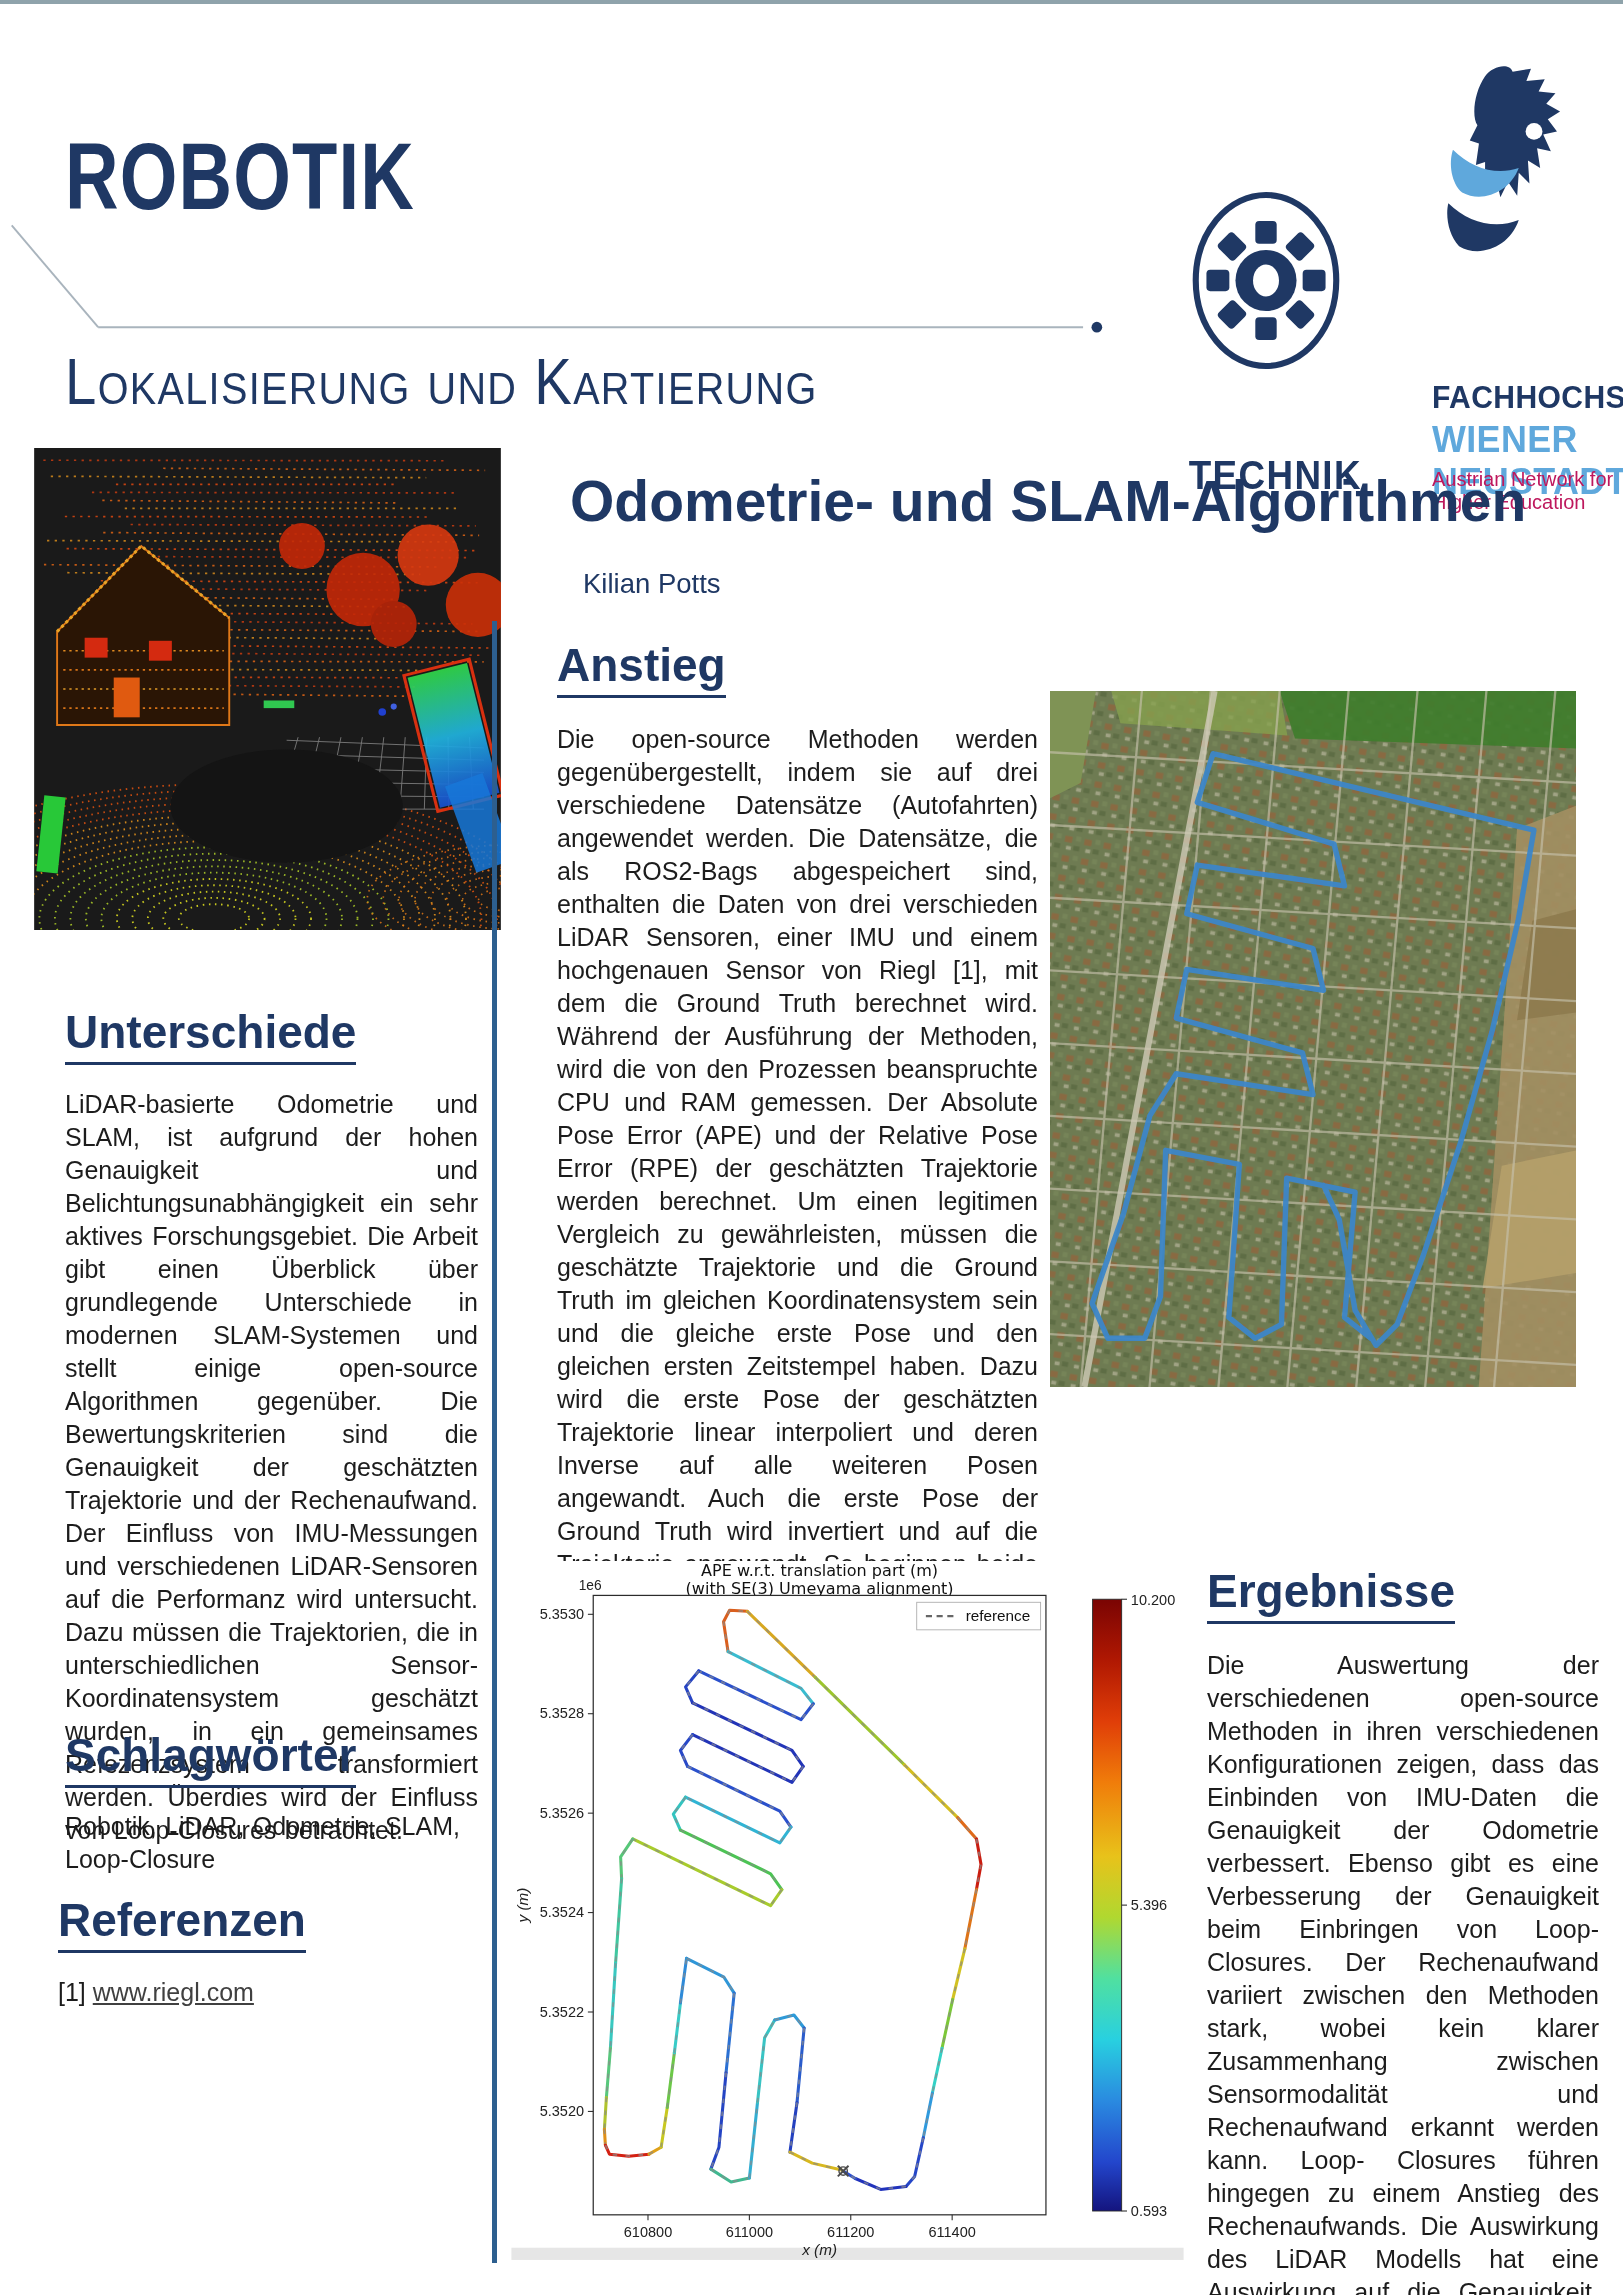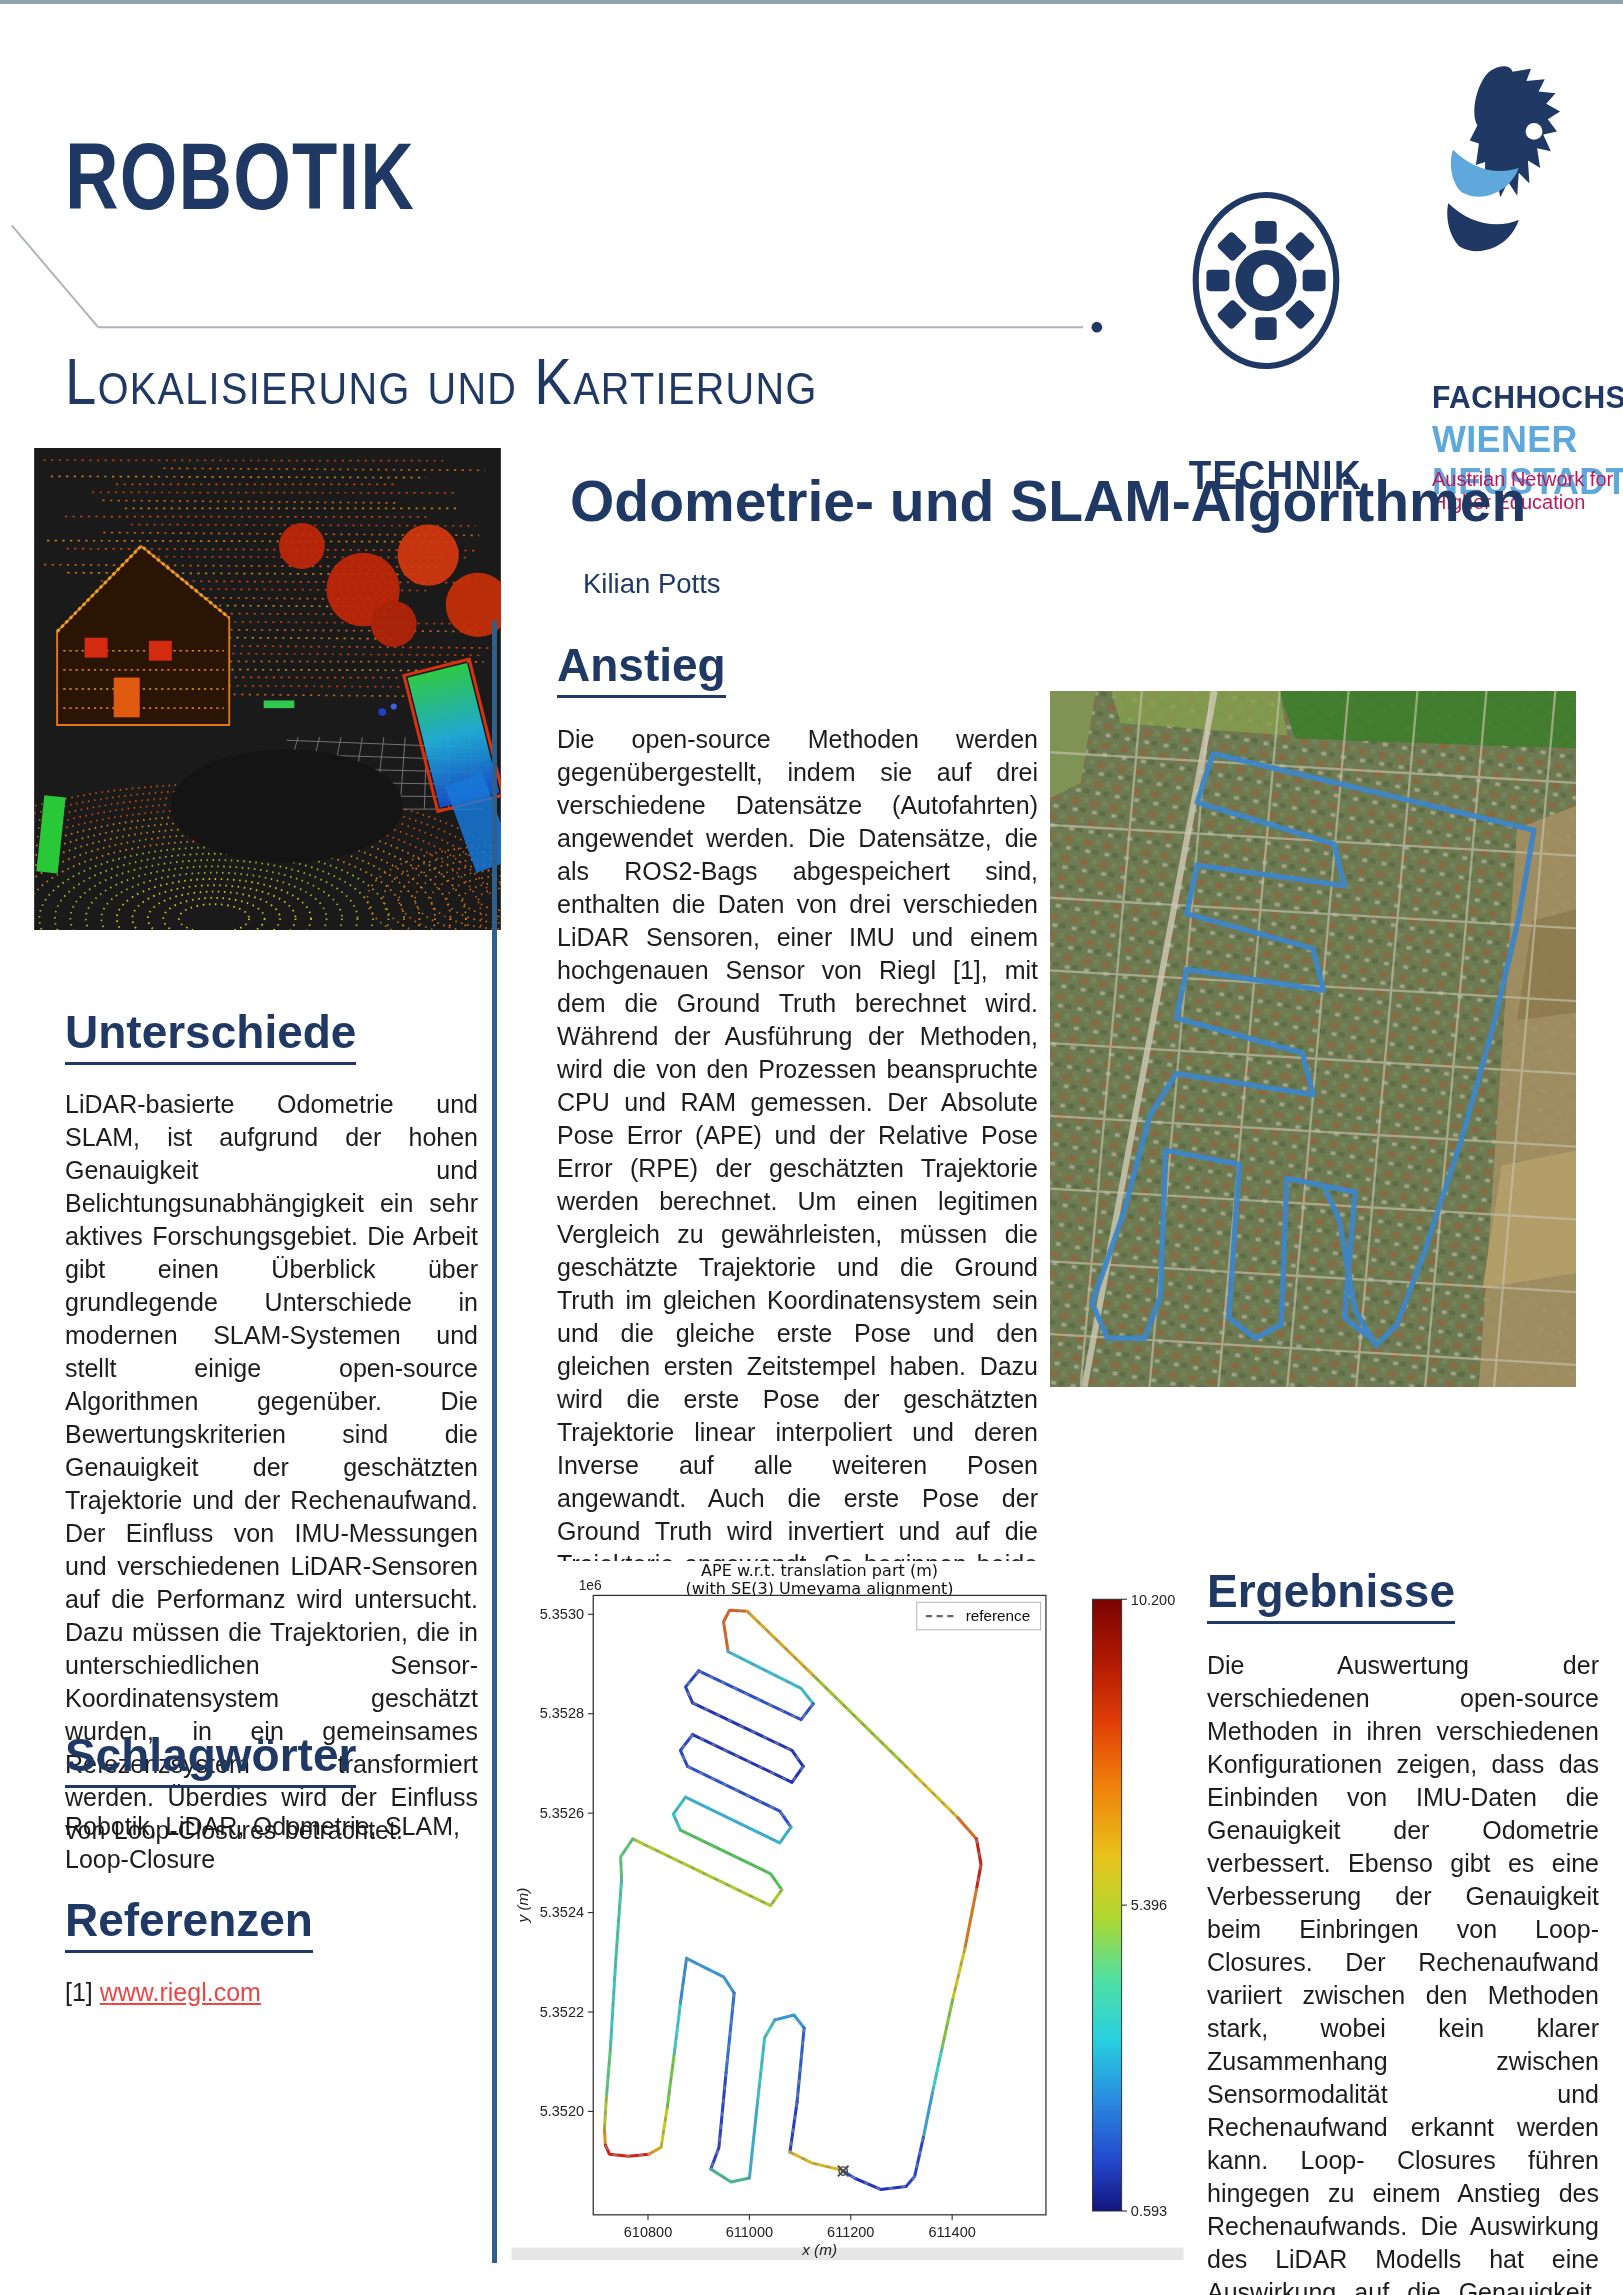--- a/index.html
+++ b/index.html
@@ -24,21 +24,21 @@
   
   .title-l{left:570px;font-size:57px;font-weight:bold;color:#1f3864;line-height:1;white-space:nowrap;}
   .author{left:575px;top:568px;font-size:27.5px;color:#1f3864;margin-left:8px;}
   
   .sec-heading{display:inline-block;font-size:46px;font-weight:bold;color:#1f3864;
                border-bottom:3.8px solid #1f3864;padding-bottom:6.1px;line-height:1.05;}
   .body-text{font-size:25px;line-height:33px;text-align:justify;color:#1c1c1c;
              word-spacing:1.5px;}
   .divider{left:492px;top:621px;width:4.6px;height:1642px;background:#2d5f8f;}
   .reference-line{font-size:25px;color:#1c1c1c;}
-  a.ref{color:#ef4444;text-decoration:underline;}
+  a.ref{color:#404040;text-decoration:underline;}
   .figure-bg{background:#ffffff;}
 </style>
 </head>
 <body>
 
 <div class="poster">
 
   <div class="abs top-bar"></div>
 
   <div class="abs kicker">ROBOTIK</div>
@@ -214,21 +214,21 @@
   <div class="abs" style="left:65px;top:1008px;width:413px;">
     <span class="sec-heading">Unterschiede</span>
     <div class="body-text" style="margin-top:23px;">LiDAR-basierte Odometrie und SLAM, ist aufgrund der hohen Genauigkeit und Belichtungsunabhängigkeit ein sehr aktives Forschungsgebiet. Die Arbeit gibt einen Überblick über grundlegende Unterschiede in modernen SLAM-Systemen und stellt einige open-source Algorithmen gegenüber. Die Bewertungskriterien sind die Genauigkeit der geschätzten Trajektorie und der Rechenaufwand. Der Einfluss von IMU-Messungen und verschiedenen LiDAR-Sensoren auf die Performanz wird untersucht. Dazu müssen die Trajektorien, die in unterschiedlichen Sensor-Koordinatensystem geschätzt wurden, in ein gemeinsames Refezenzsystem transformiert werden. Überdies wird der Einfluss von Loop-Closures betrachtet.</div>
   </div>
 
   <div class="abs" style="left:65px;top:1731px;width:413px;">
     <span class="sec-heading">Schlagwörter</span>
     <div class="body-text" style="margin-top:21.4px;text-align:left;">Robotik, LiDAR, Odometrie, SLAM, Loop-Closure</div>
   </div>
 
-  <div class="abs" style="left:65px;top:1896px;width:413px;">
+  <div class="abs" style="left:58px;top:1896px;width:413px;">
     <span class="sec-heading">Referenzen</span>
     <div class="reference-line" style="margin-top:24.5px;">
       <span>[1] </span>
       <a class="ref" href="#">www.riegl.com</a>
     </div>
   </div>
 
   <div class="abs" style="left:557px;top:641px;width:481px;">
     <span class="sec-heading">Anstieg</span>
     <div class="body-text" style="margin-top:24.5px;">Die open-source Methoden werden gegenübergestellt, indem sie auf drei verschiedene Datensätze (Autofahrten) angewendet werden. Die Datensätze, die als ROS2-Bags abgespeichert sind, enthalten die Daten von drei verschieden LiDAR Sensoren, einer IMU und einem hochgenauen Sensor von Riegl [1], mit dem die Ground Truth berechnet wird. Während der Ausführung der Methoden, wird die von den Prozessen beanspruchte CPU und RAM gemessen. Der Absolute Pose Error (APE) und der Relative Pose Error (RPE) der geschätzten Trajektorie werden berechnet. Um einen legitimen Vergleich zu gewährleisten, müssen die geschätzte Trajektorie und die Ground Truth im gleichen Koordinatensystem sein und die gleiche erste Pose und den gleichen ersten Zeitstempel haben. Dazu wird die erste Pose der geschätzten Trajektorie linear interpoliert und deren Inverse auf alle weiteren Posen angewandt. Auch die erste Pose der Ground Truth wird invertiert und auf die Trajektorie angewandt. So beginnen beide Trajektorien mit der Einheitsmatrix.</div>

